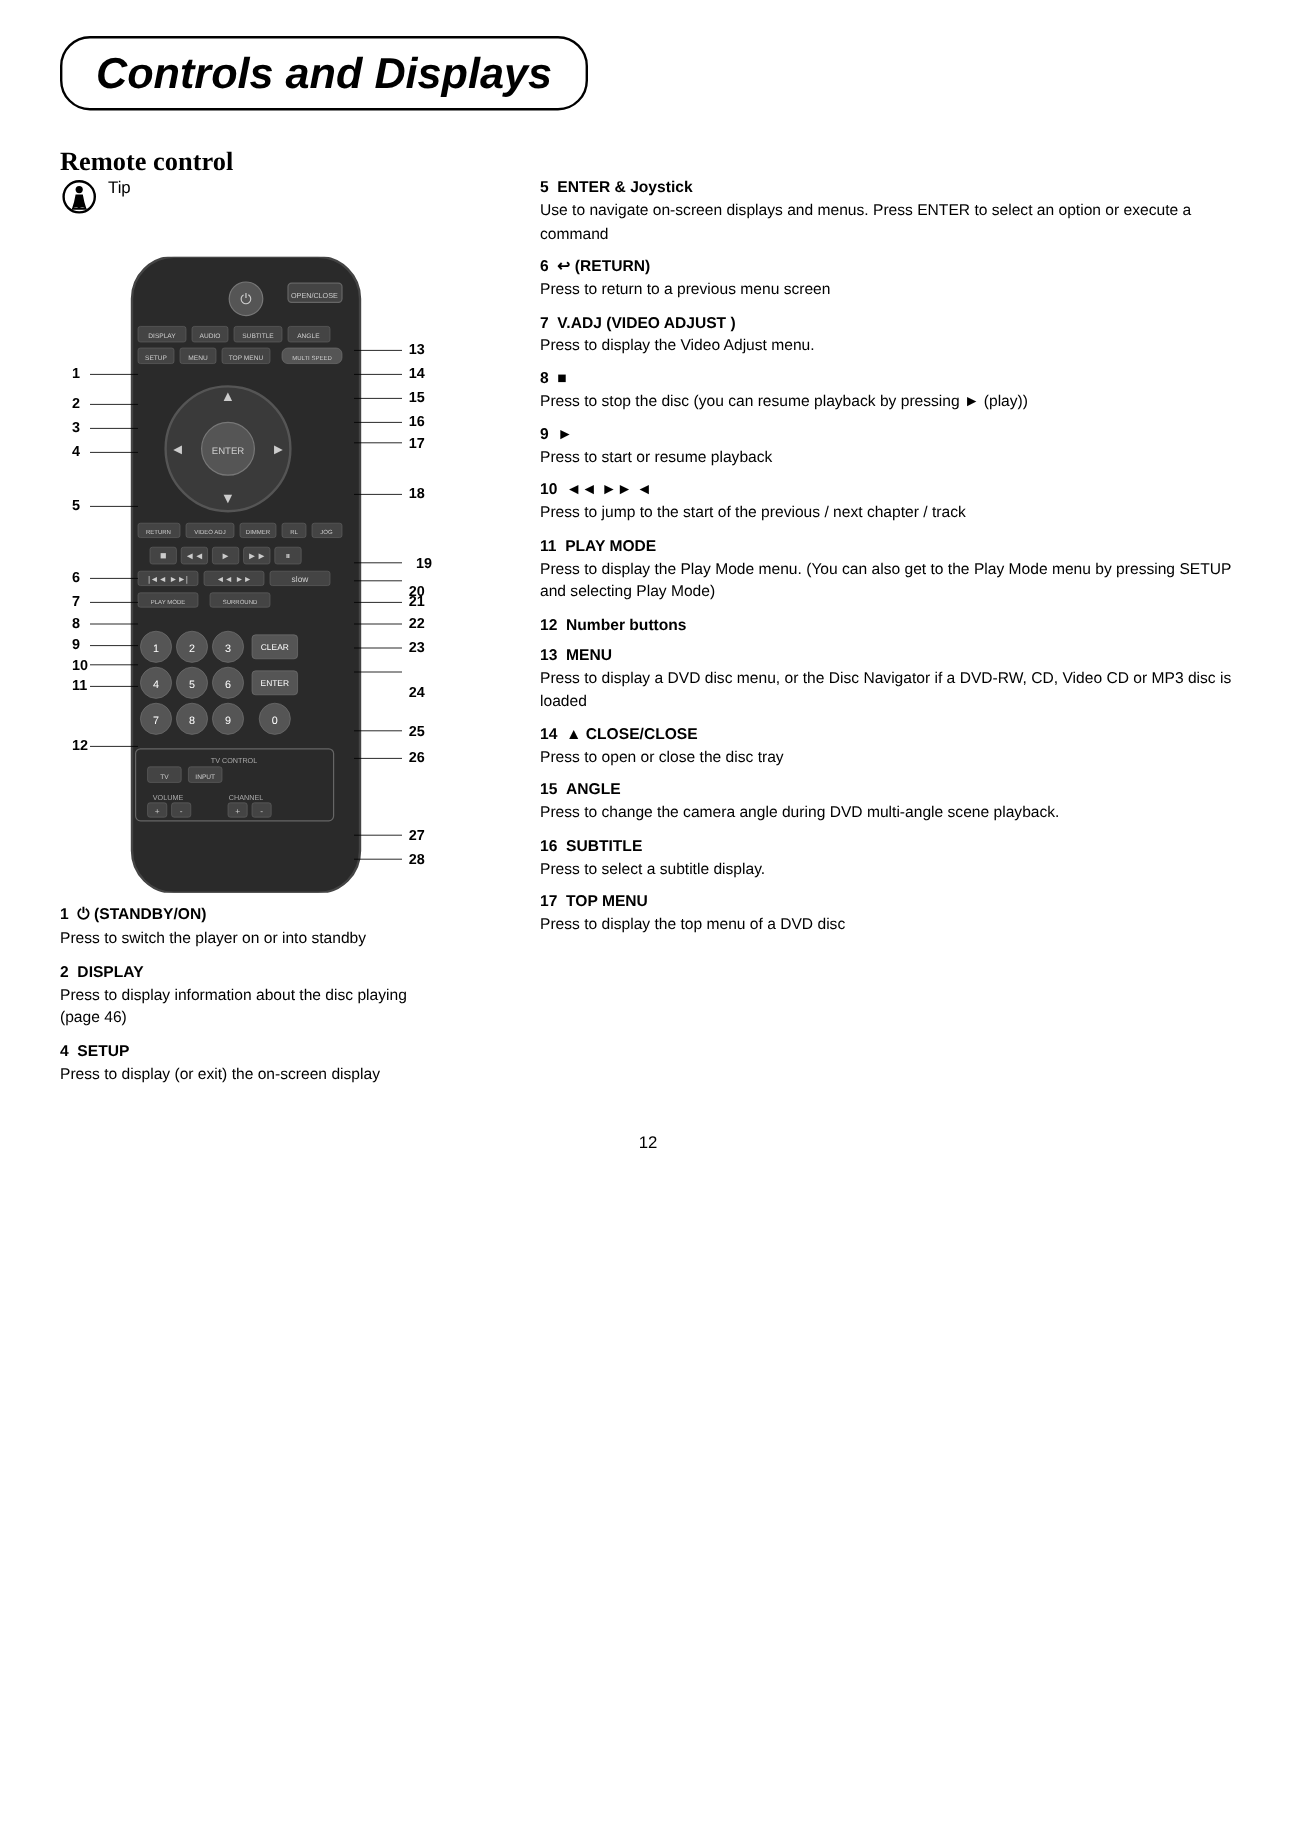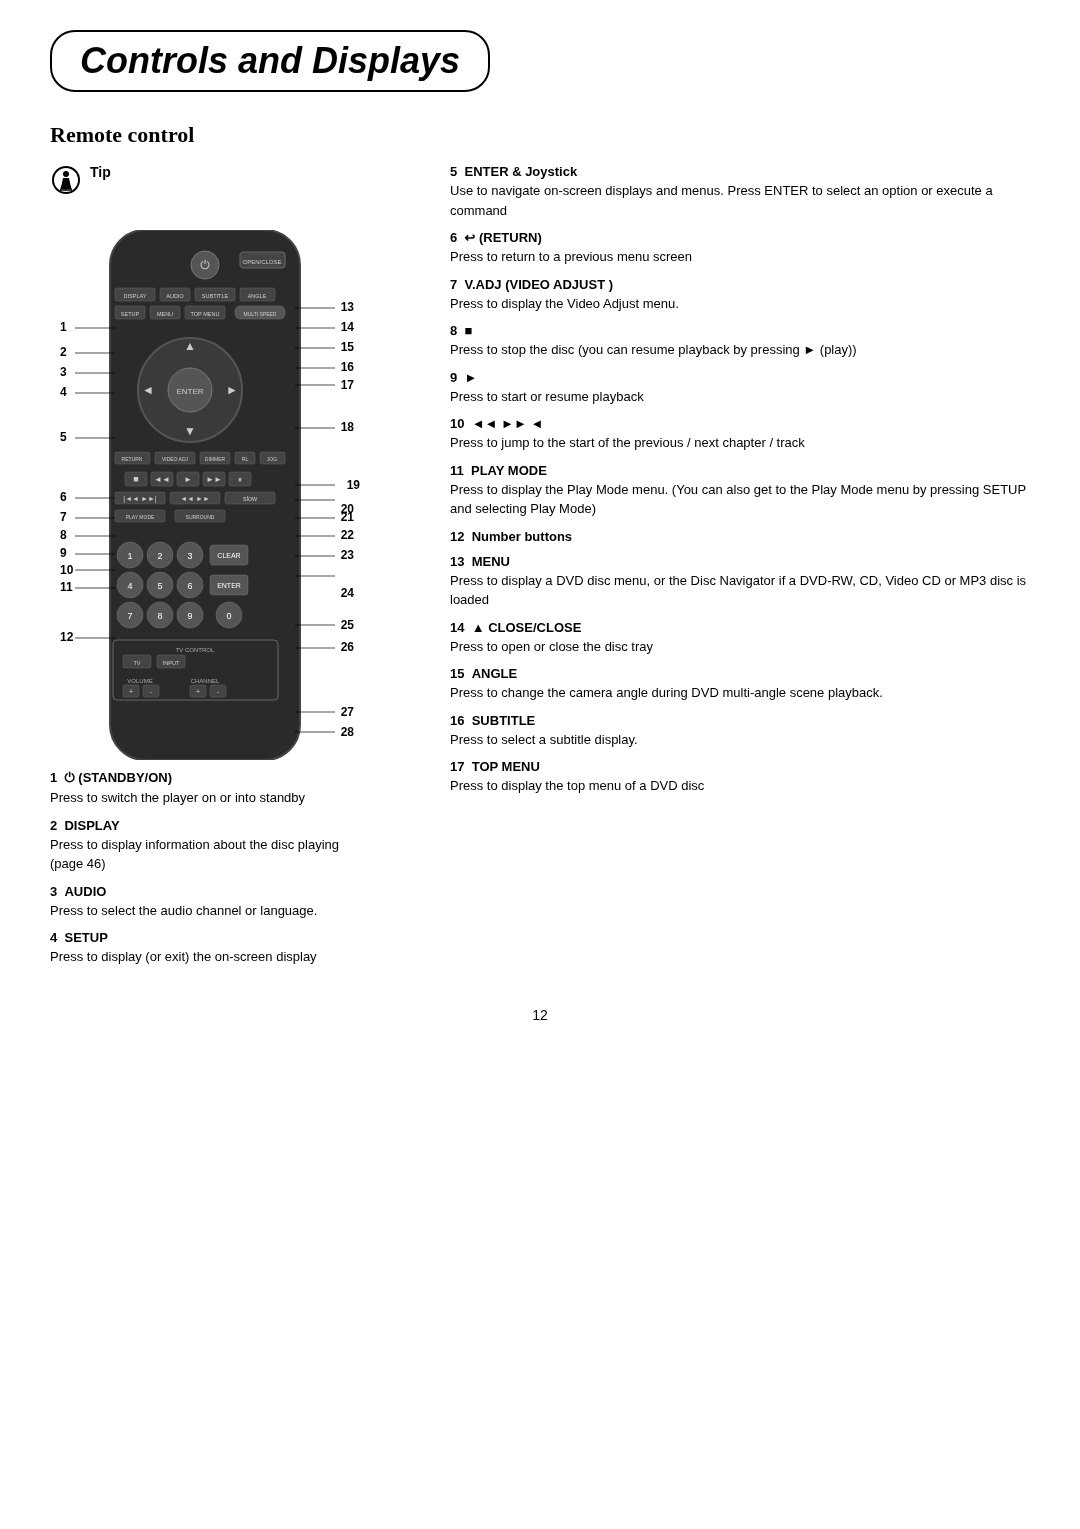--- a/index.html
+++ b/index.html
@@ -28,21 +28,20 @@
     .header-title-box h1 {
       font-size: 36px;
       font-weight: bold;
       font-style: italic;
     }
 
     
     .section-title {
       font-size: 22px;
       font-weight: bold;
-      margin-bottom: 16px;
       font-family: 'Times New Roman', serif;
     }
 
     
     .two-col {
       display: flex;
       gap: 30px;
     }
 
     .left-col {
@@ -60,21 +59,21 @@
       align-items: flex-start;
       gap: 8px;
       margin-bottom: 14px;
     }
     .tip-icon {
       width: 32px;
       height: 32px;
       flex-shrink: 0;
     }
     .tip-label {
-      font-weight: bold;
+      font-weight: normal;
       font-size: 14px;
       margin-bottom: 8px;
     }
     .tip-text {
       font-size: 13px;
       line-height: 1.5;
     }
 
     
     .desc-item {
@@ -335,24 +334,20 @@
         <div class="bottom-descs-left">
           <div class="desc-item">
             <div class="desc-title"><span>1</span>&nbsp;&nbsp;<span>⏻ (STANDBY/ON)</span></div>
             <div class="desc-text">Press to switch the player on or into standby</div>
           </div>
           <div class="desc-item">
             <div class="desc-title"><span>2</span>&nbsp;&nbsp;<span>DISPLAY</span></div>
             <div class="desc-text">Press to display information about the disc playing (page 46)</div>
           </div>
           <div class="desc-item">
-            <div class="desc-title"><span>3</span>&nbsp;&nbsp;<span>AUDIO</span></div>
-            <div class="desc-text">Press to select the audio channel or language.</div>
-          </div>
-          <div class="desc-item">
             <div class="desc-title"><span>4</span>&nbsp;&nbsp;<span>SETUP</span></div>
             <div class="desc-text">Press to display (or exit) the on-screen display</div>
           </div>
         </div>
       </div>
     </div>
 
     <div class="right-col">
       <div class="desc-item">
         <div class="desc-title"><span>5</span>&nbsp;&nbsp;<span>ENTER &amp; Joystick</span></div>

